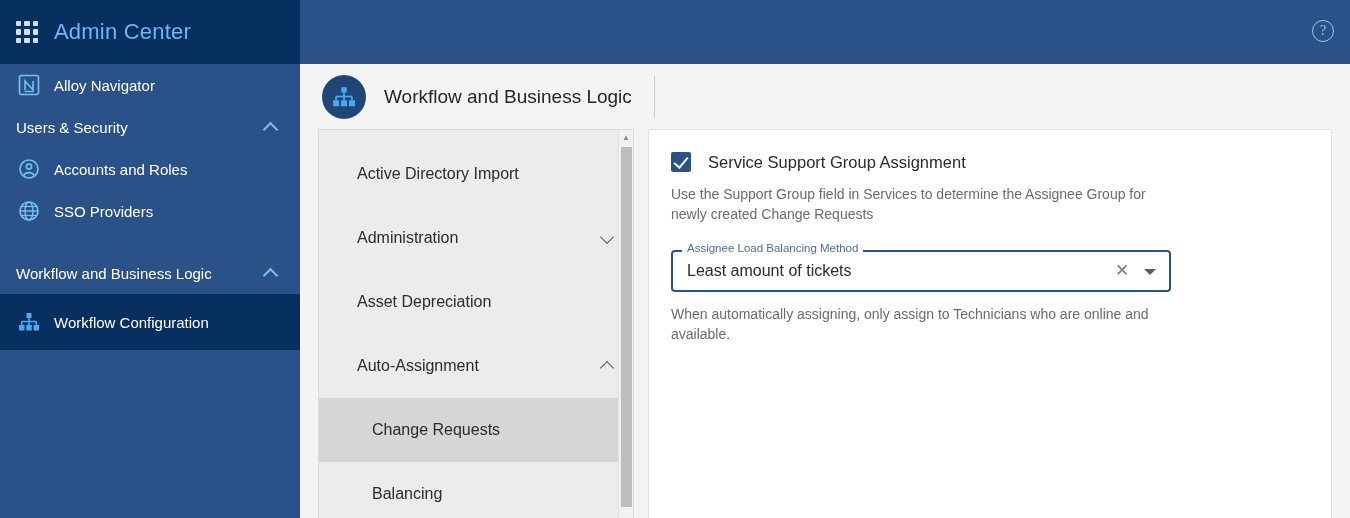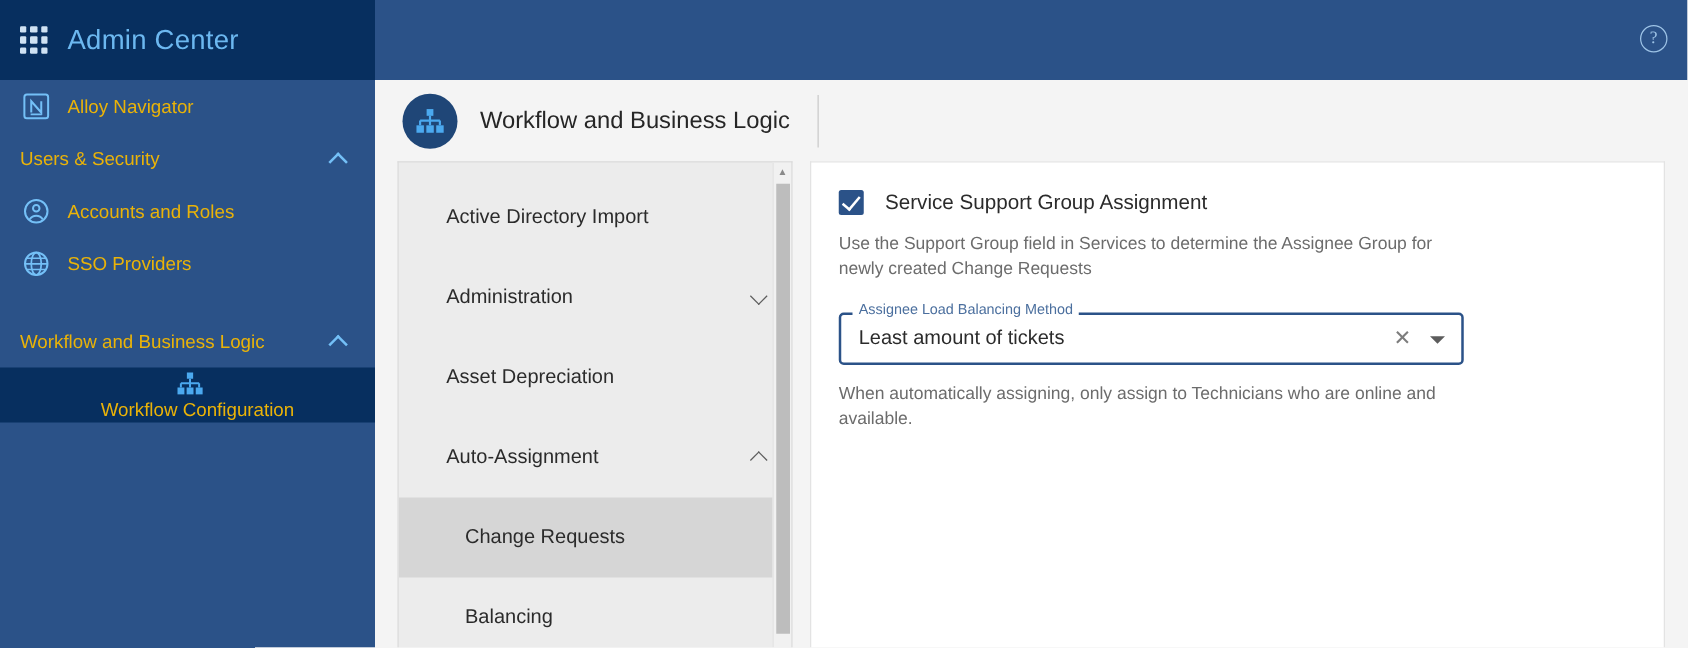--- a/index.html
+++ b/index.html
@@ -55,40 +55,39 @@
     line-height: 19px;
     text-align: center;
     font-family: "Liberation Serif", serif;
     cursor: pointer;
   }
 
   .nav-row {
     display: flex; align-items: center;
     height: 42px;
     padding-left: 16px;
-    color: #eab308;
+    color: #ffffff;
     font-size: 15px;
     cursor: pointer;
   }
   .nav-section {
     justify-content: space-between;
     padding-right: 22px;
     font-size: 15px;
   }
   .nav-item { padding-left: 16px; }
   .nav-item .ico {
     width: 26px; height: 26px;
     flex: 0 0 26px;
     margin-right: 12px;
     display: flex; align-items: center; justify-content: center;
   }
   .nav-item.active {
     background: #072f5f;
-    height: 44px;
-    flex-direction: column;
+    height: 56px;
   }
   .nav-label { white-space: nowrap; }
 
   .chev {
     width: 14px; height: 14px;
     display: inline-block;
     position: relative;
   }
   .chev::before {
     content: "";

